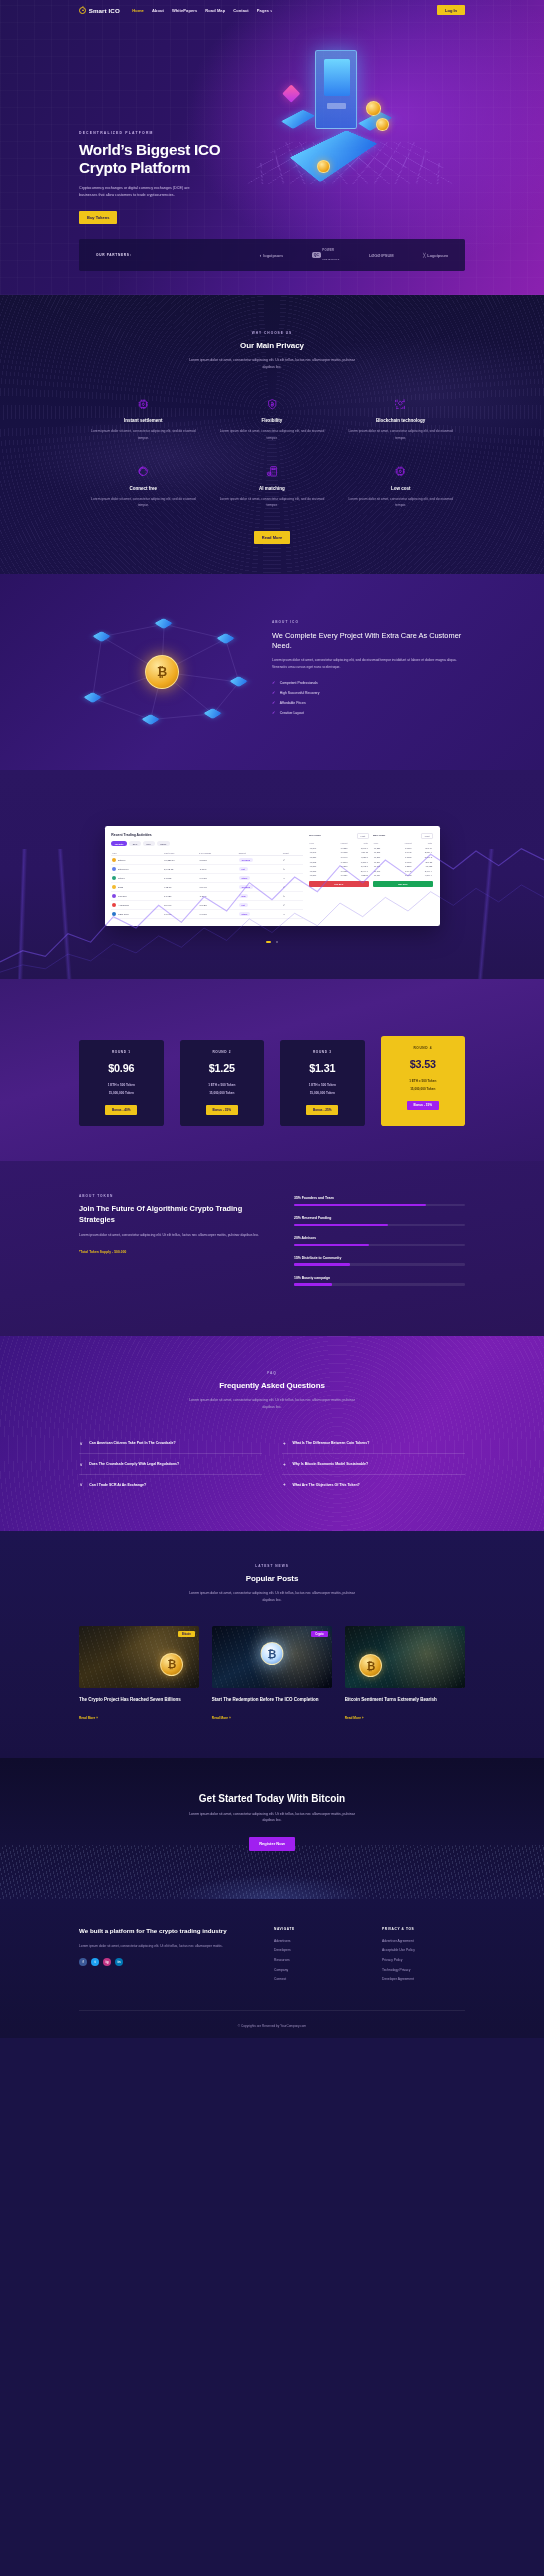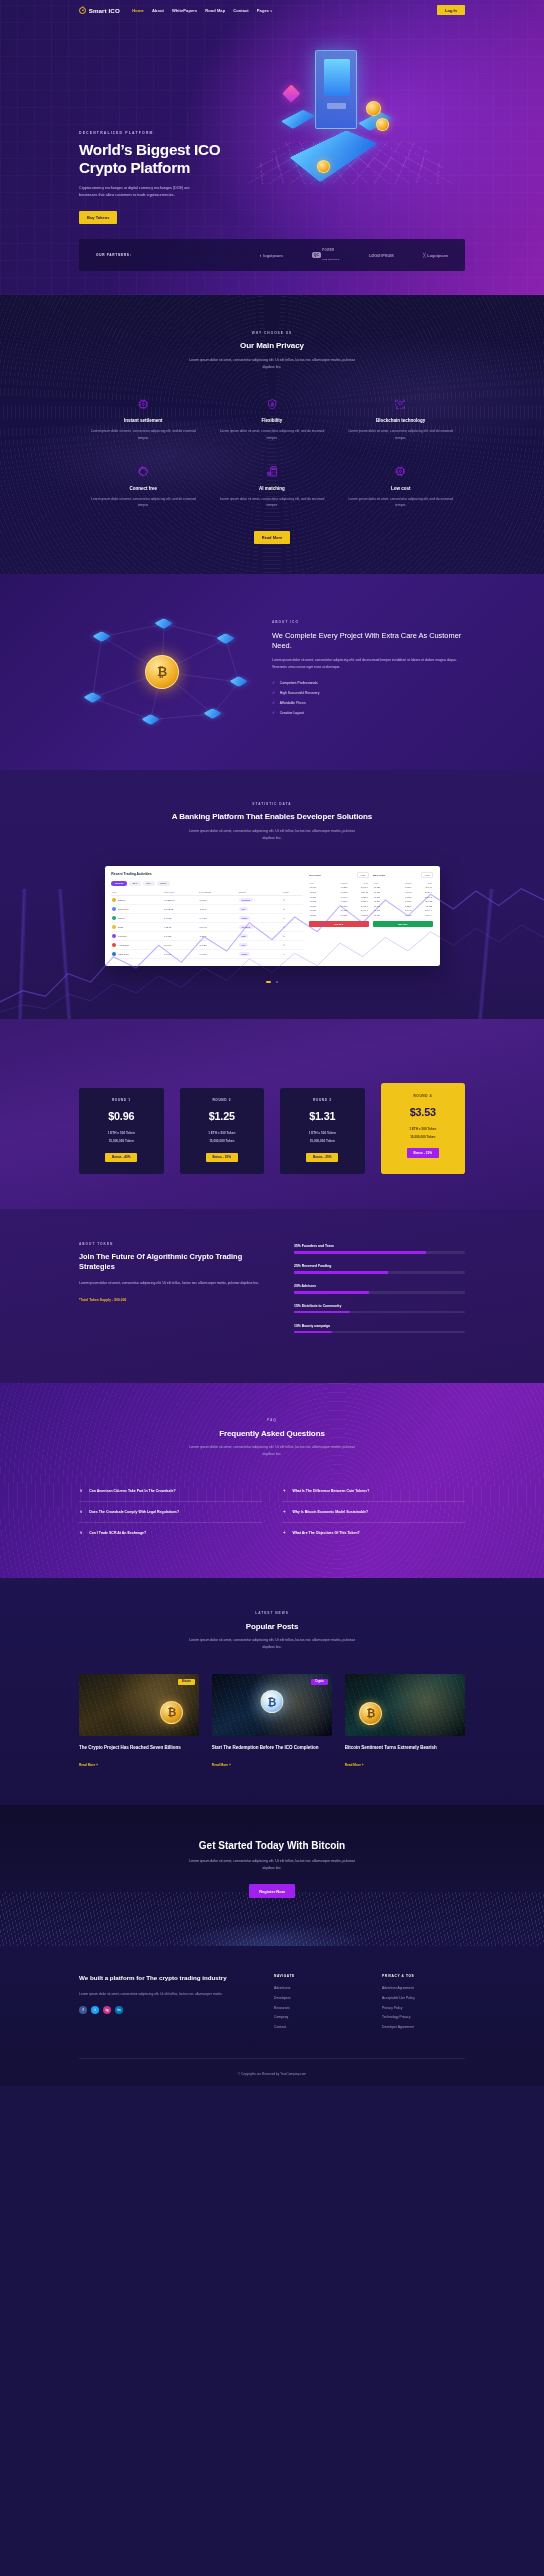--- a/index.html
+++ b/index.html
@@ -271,21 +271,21 @@
     display:inline-block; width:2.3px; height:2.3px; border-radius:50%;
     background:rgba(255,255,255,.35); margin:0 1.1px;
   }
   .dots-nav i.on { background:#f0c419; width:5.7px; border-radius:1.7px; }
 
   
   .prices {
     position:relative; padding:33px 0 35px;
     background:linear-gradient(165deg,#3a1a72 0%, #4a1f86 38%, #3d1a78 72%, #33176a 100%);
   }
-  .price-grid { display:grid; grid-template-columns:repeat(4,1fr); gap:16px; margin-top:36px; }
+  .price-grid { display:grid; grid-template-columns:repeat(4,1fr); gap:16px; margin-top:28px; }
   .pcard {
     background:#1b1340; border-radius:2.8px; padding:10.2px 5.7px 11.3px; text-align:center;
   }
   .pcard.hl { background:#f0c419; color:#241356; margin-top:-4.5px; padding-bottom:16px; }
   .p-round {
     font-size:3.2px; letter-spacing:0.6px; font-weight:700; color:#cfc2e6;
     text-transform:uppercase; margin-bottom:8px;
   }
   .pcard.hl .p-round { color:#4a3708; }
   .p-price { font-size:10.8px; font-weight:700; letter-spacing:-0.2px; margin-bottom:9px; }
@@ -614,27 +614,20 @@
       </ul>
     </div>
   </div>
 </section>
 
 <section class="stats">
   <svg class="spark" viewBox="0 0 960 240" preserveAspectRatio="none">
     <polyline fill="none" stroke="rgba(130,90,250,.55)" stroke-width="2" points="0,210 40,190 80,200 120,160 160,175 200,130 240,150 280,110 320,140 360,95 400,120 440,70 480,100 520,60 560,86 600,40 640,70 680,30 720,58 760,20 800,46 840,14 880,40 920,10 960,30"></polyline>
     <polyline fill="none" stroke="rgba(100,70,220,.35)" stroke-width="1.5" points="0,228 40,215 80,222 120,196 160,208 200,178 240,194 280,164 320,184 360,150 400,172 440,134 480,158 520,124 560,146 600,106 640,130 680,96 720,120 760,86 800,110 840,80 880,104 920,74 960,96"></polyline>
   </svg>
-  <div class="wrap stats-inner">
-    <div class="sec-head">
-      <div class="sec-eyebrow">STATISTIC DATA</div>
-      <h2 class="sec-title">A Banking Platform That Enables Developer Solutions</h2>
-      <p class="sec-sub">Lorem ipsum dolor sit amet, consectetur adipiscing elit. Ut elit tellus, luctus nec ullamcorper mattis, pulvinar dapibus leo.</p>
-    </div>
-  </div>
   <div class="dash">
     <div class="dash-row">
       <div class="dash-left">
         <div class="dash-title">Recent Trading Activities</div>
         <div class="chips">
           <span class="chip on">Favorite</span>
           <span class="chip">BTC</span>
           <span class="chip">ETH</span>
           <span class="chip">USDT</span>
         </div>

